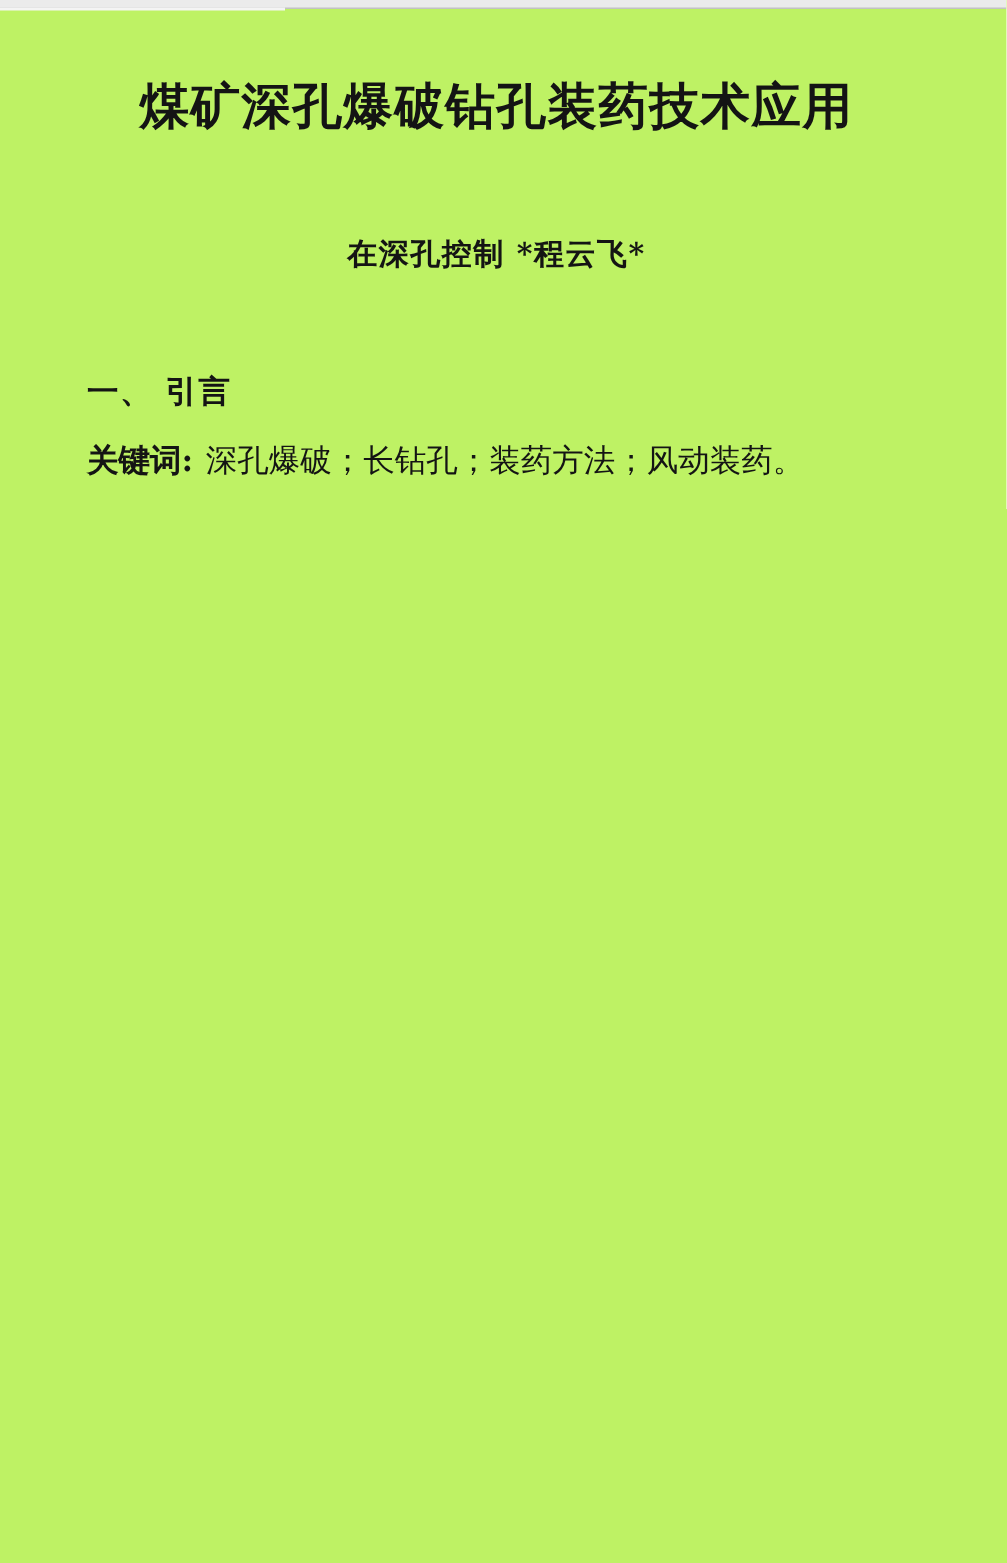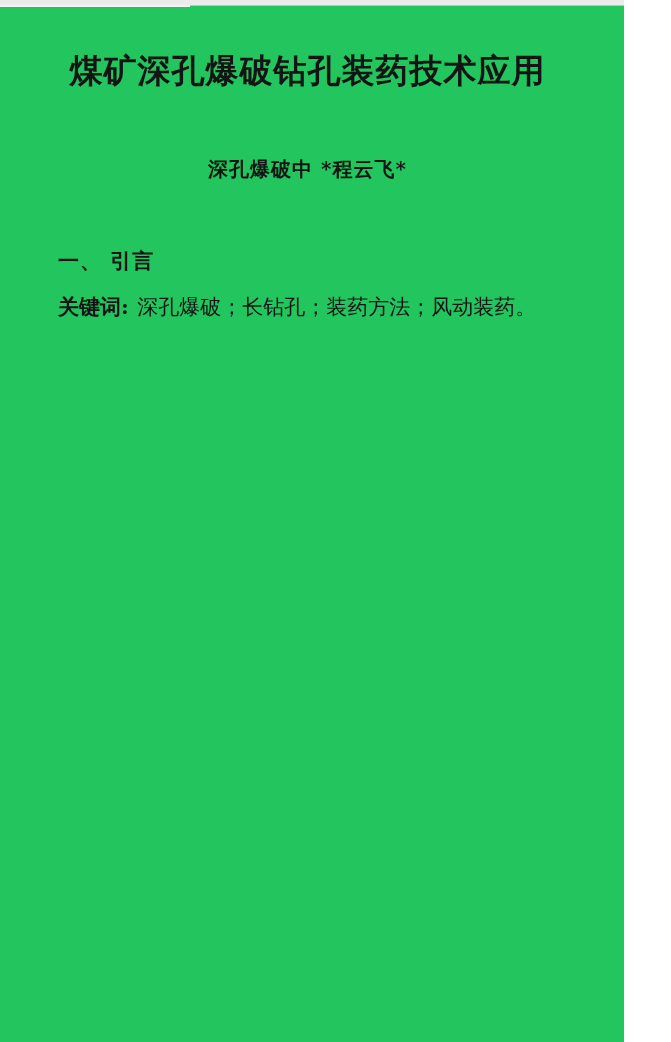--- a/index.html
+++ b/index.html
@@ -4,23 +4,23 @@
 <style>
   html, body {
     margin: 0;
     padding: 0;
     background: #ffffff;
     font-family: "DejaVu Serif", serif;
     color: #141414;
   }
   .viewport {
     position: relative;
-    width: 624px;
+    width: 671px;
     height: 1042px;
-    background: #22c55e;
+    background: #bef264;
     overflow: hidden;
   }
   
   .top-edge {
     height: 5px;
     background: #ebebeb;
     border-bottom: 1px solid #c2c2c2;
     position: relative;
   }
   .top-edge .edge-notch {
@@ -77,21 +77,21 @@
 <div class="viewport">
 
   <div class="top-edge">
     <div class="edge-notch"></div>
   </div>
 
   <div class="page">
 
     <h1 class="doc-title">煤矿深孔爆破钻孔装药技术应用</h1>
 
-    <div class="byline">深孔爆破中 *程云飞*</div>
+    <div class="byline">在深孔控制 *程云飞*</div>
 
     <div class="body-text">
 
 
       <p><span class="section-heading">一、 引言</span></p>
 
       <p><span class="inline-label">关键词:</span><span>深孔爆破；长钻孔；装药方法；风动装药。</span></p>
 
 
 

